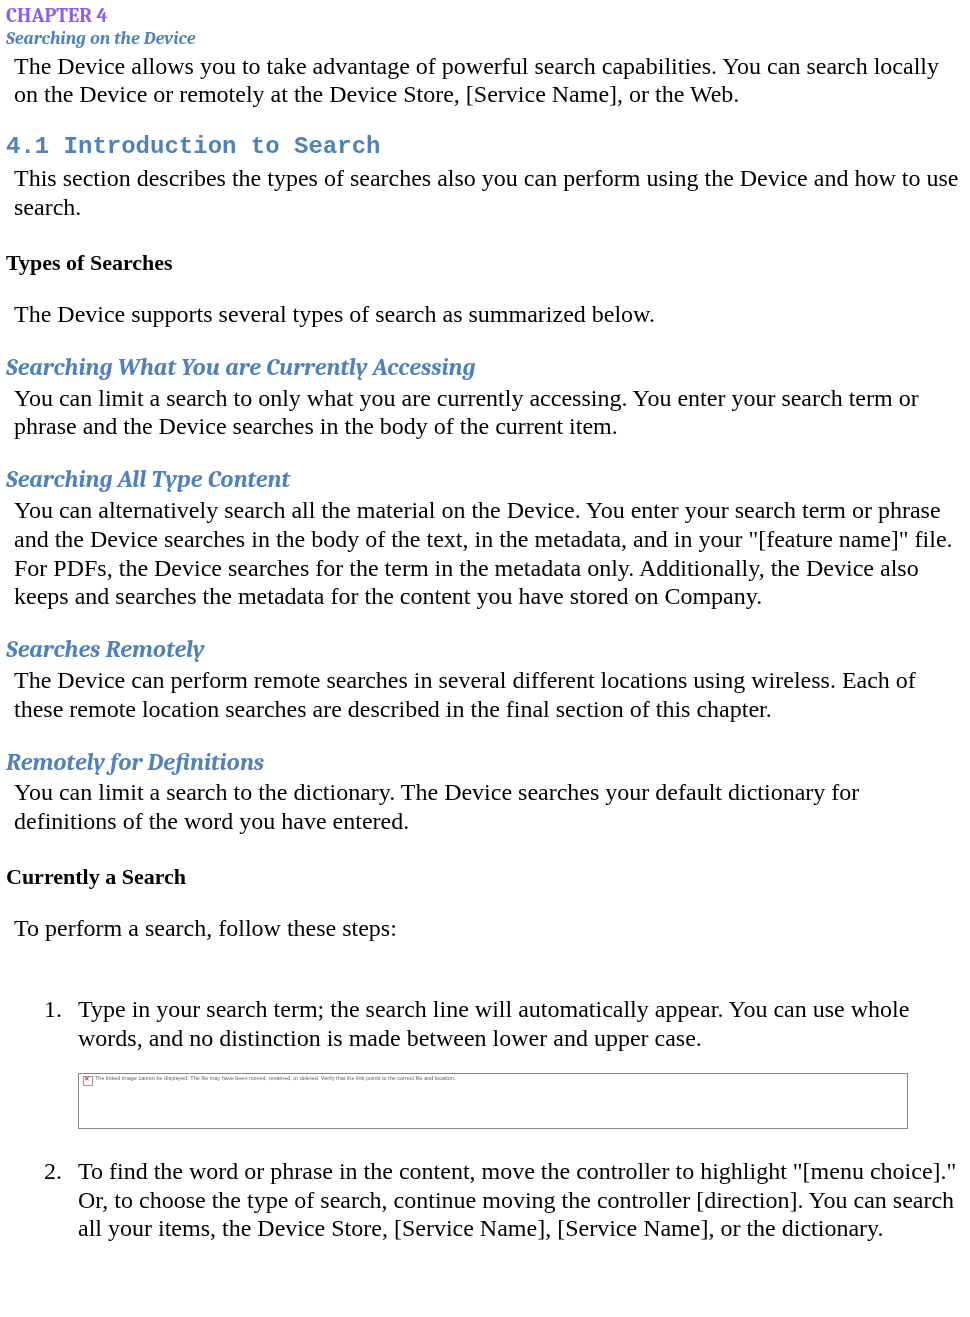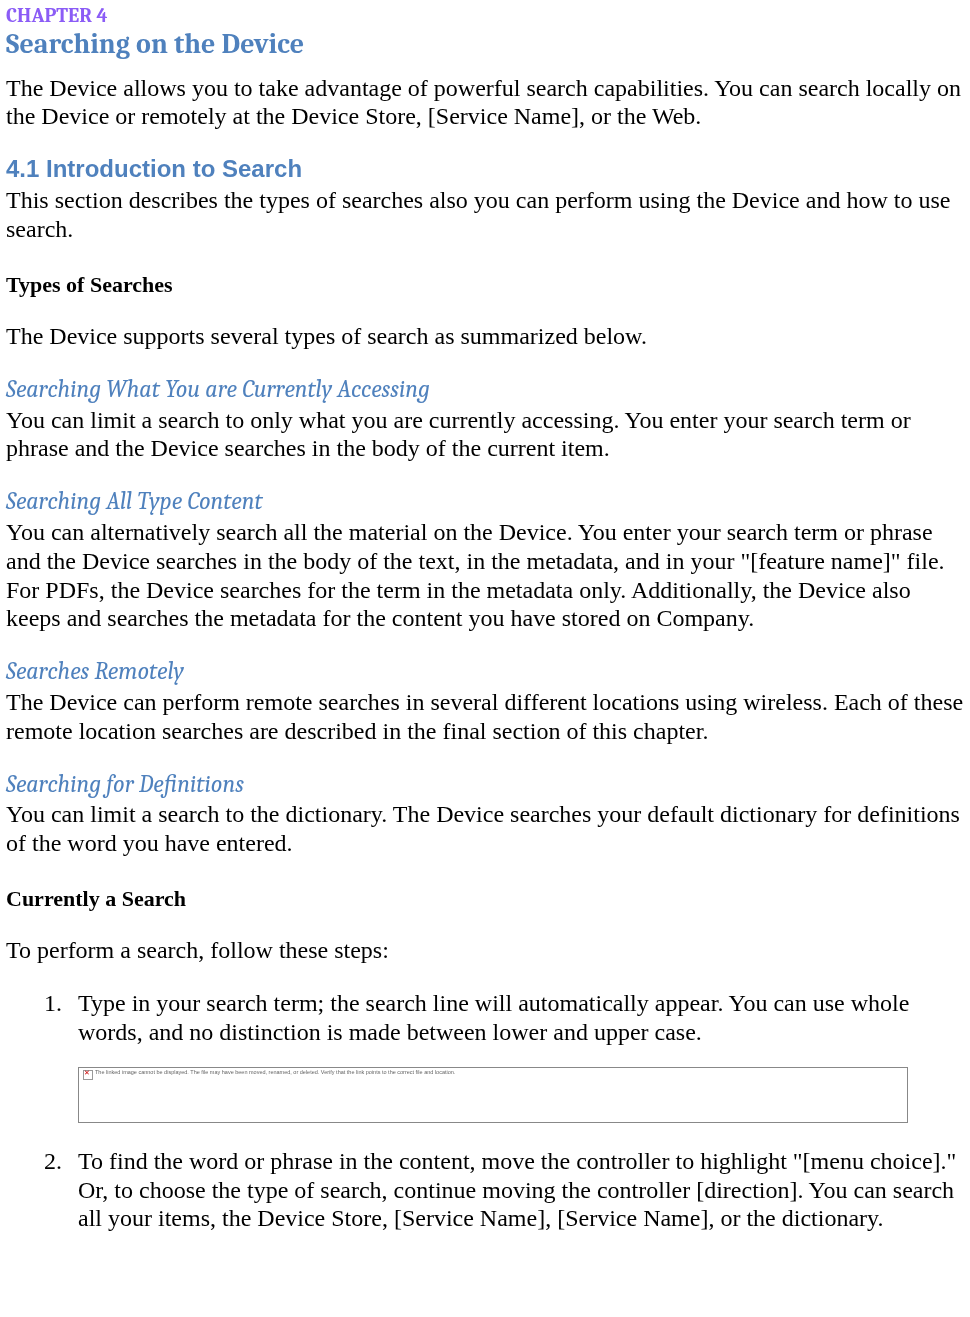--- a/index.html
+++ b/index.html
@@ -16,61 +16,63 @@
     font-family: Cambria, "Palatino Linotype", "Book Antiqua", serif;
     font-weight: bold;
     color: #8b5cf6;
     font-size: 20px;
     margin: 0;
   }
   .chapter-title {
     font-family: Cambria, "Palatino Linotype", "Book Antiqua", serif;
     font-weight: bold;
     color: #4F81BD;
-    font-size: 28px;
-    margin: 0 0 12px 0;
+    font-size: 18px;
+    margin: 0 0 2px 0;
+    font-style: italic;
   }
   .section-heading {
-    font-family: Liberation Sans, sans-serif;
+    font-family: Liberation Mono, monospace;
     font-weight: bold;
     color: #4F81BD;
     font-size: 24px;
     margin: 24px 0 2px 0;
   }
   .subsection-heading {
     font-family: Cambria, "Palatino Linotype", "Book Antiqua", serif;
-    font-weight: normal;
+    font-weight: bold;
     font-style: italic;
     color: #4F81BD;
     font-size: 24px;
     margin: 24px 0 2px 0;
   }
   .body-text {
     font-family: "Times New Roman", Times, serif;
     font-size: 24px;
-    margin: 0 0 0 0;
+    margin: 0 0 0 8px;
   }
   .sub-bold {
     font-family: "Times New Roman", Times, serif;
     font-weight: bold;
     font-size: 22px;
     margin: 28px 0 0 0;
   }
   .spacer {
     height: 24px;
   }
   ol {
     margin: 0;
     padding-left: 62px;
   }
   ol li {
     font-family: "Times New Roman", Times, serif;
     font-size: 24px;
     padding-left: 10px;
     margin-bottom: 24px;
+    margin-top: 28px;
   }
   .img-placeholder {
     border: 1px solid #888;
     width: 830px;
     height: 56px;
     margin: 20px 0 6px 0;
     position: relative;
     box-sizing: border-box;
     padding: 2px 4px;
   }
@@ -115,21 +117,21 @@
 
 <div class="subsection-heading">Searching What You are Currently Accessing</div>
 <div class="body-text">You can limit a search to only what you are currently accessing. You enter your search term or phrase and the Device searches in the body of the current item.</div>
 
 <div class="subsection-heading">Searching All Type Content</div>
 <div class="body-text">You can alternatively search all the material on the Device. You enter your search term or phrase and the Device searches in the body of the text, in the metadata, and in your "[feature name]" file. For PDFs, the Device searches for the term in the metadata only. Additionally, the Device also keeps and searches the metadata for the content you have stored on Company.</div>
 
 <div class="subsection-heading">Searches Remotely</div>
 <div class="body-text">The Device can perform remote searches in several different locations using wireless. Each of these remote location searches are described in the final section of this chapter.</div>
 
-<div class="subsection-heading">Searching for Definitions</div>
+<div class="subsection-heading">Remotely for Definitions</div>
 <div class="body-text">You can limit a search to the dictionary. The Device searches your default dictionary for definitions of the word you have entered.</div>
 
 <div class="sub-bold">Currently a Search</div>
 <div class="spacer"></div>
 <div class="body-text">To perform a search, follow these steps:</div>
 <div class="spacer"></div>
 
 <ol>
   <li>
     <span>Type in your search term; the search line will automatically appear. You can use whole words, and no distinction is made between lower and upper case.</span>

